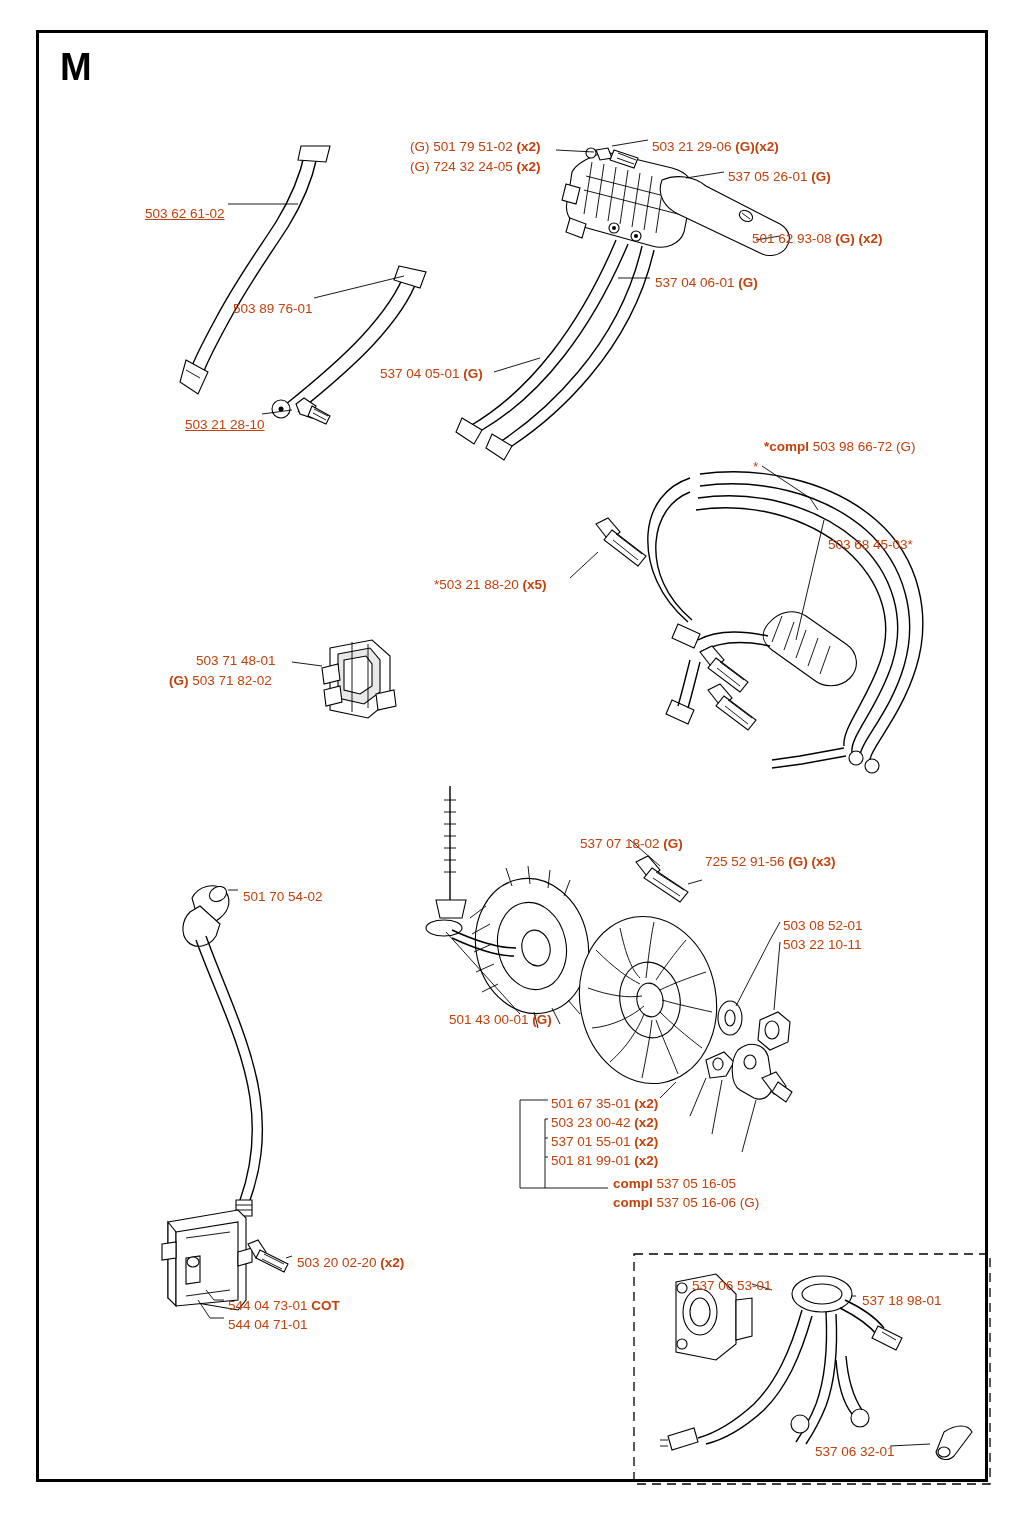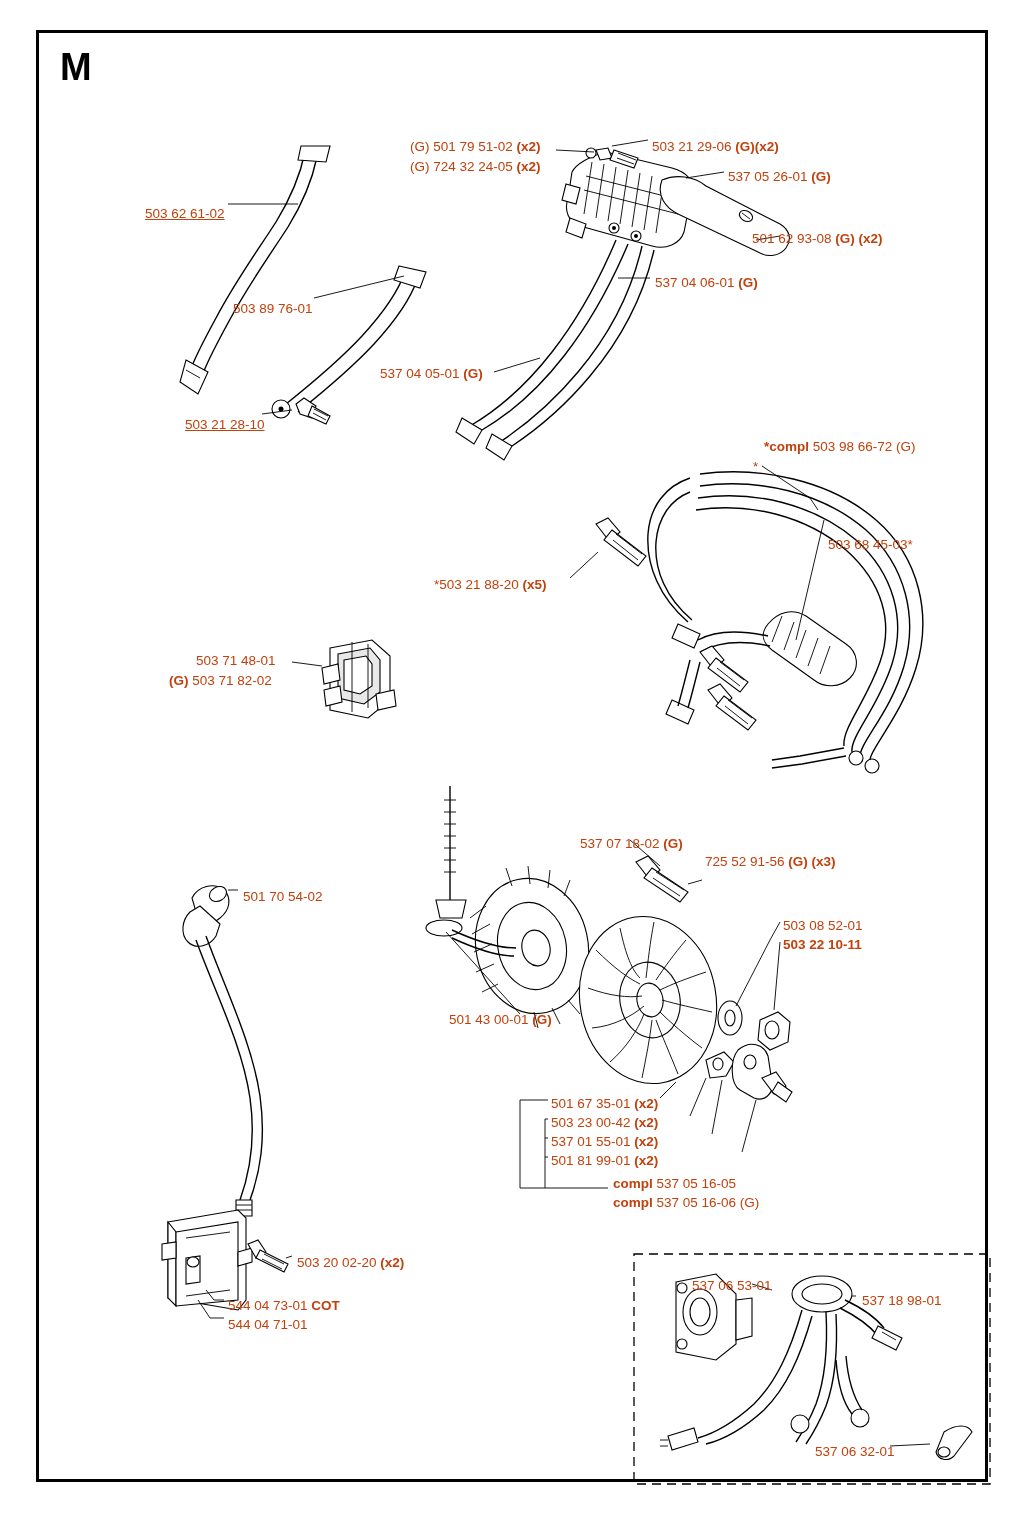--- a/index.html
+++ b/index.html
@@ -318,21 +318,21 @@
   <div class="lbl" style="left:753px;top:458px;">*</div>
   <div class="lbl" style="left:828px;top:536px;">503 68 45-03*</div>
   <div class="lbl" style="left:434px;top:576px;">*503 21 88-20 <b>(x5)</b></div>
 
   <div class="lbl" style="left:196px;top:652px;">503 71 48-01</div>
   <div class="lbl" style="left:152px;top:672px;margin-left:17px;"><b>(G)</b> 503 71 82-02</div>
 
   <div class="lbl" style="left:580px;top:835px;">537 07 18-02 <b>(G)</b></div>
   <div class="lbl" style="left:705px;top:838px;margin-top:15px;">725 52 91-56 <b>(G) (x3)</b></div>
   <div class="lbl" style="left:783px;top:917px;">503 08 52-01</div>
-  <div class="lbl" style="left:783px;top:936px;font-weight:bold;">503 22 10-11</div>
+  <div class="lbl" style="left:783px;top:936px;">503 22 10-11</div>
   <div class="lbl" style="left:243px;top:888px;">501 70 54-02</div>
   <div class="lbl" style="left:449px;top:1011px;">501 43 00-01 <b>(G)</b></div>
 
   <div class="lbl" style="left:551px;top:1095px;">501 67 35-01 <b>(x2)</b></div>
   <div class="lbl" style="left:551px;top:1114px;">503 23 00-42 <b>(x2)</b></div>
   <div class="lbl" style="left:551px;top:1133px;">537 01 55-01 <b>(x2)</b></div>
   <div class="lbl" style="left:551px;top:1152px;">501 81 99-01 <b>(x2)</b></div>
   <div class="lbl" style="left:613px;top:1175px;"><b>compl</b> 537 05 16-05</div>
   <div class="lbl" style="left:613px;top:1194px;"><b>compl</b> 537 05 16-06 (G)</div>
 

